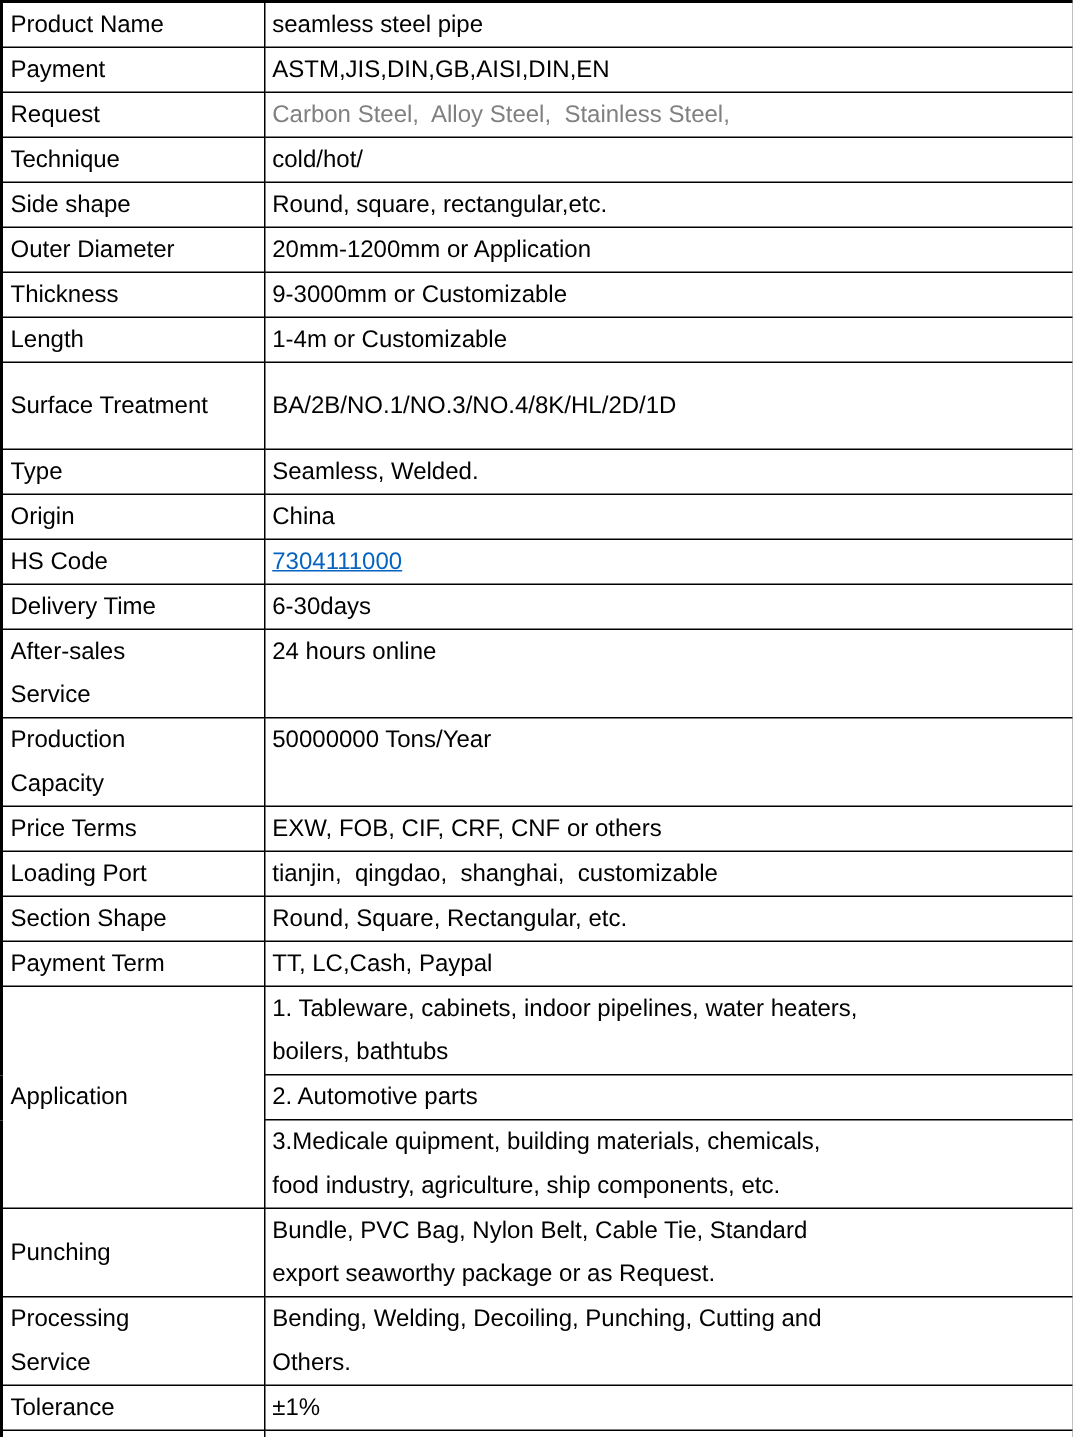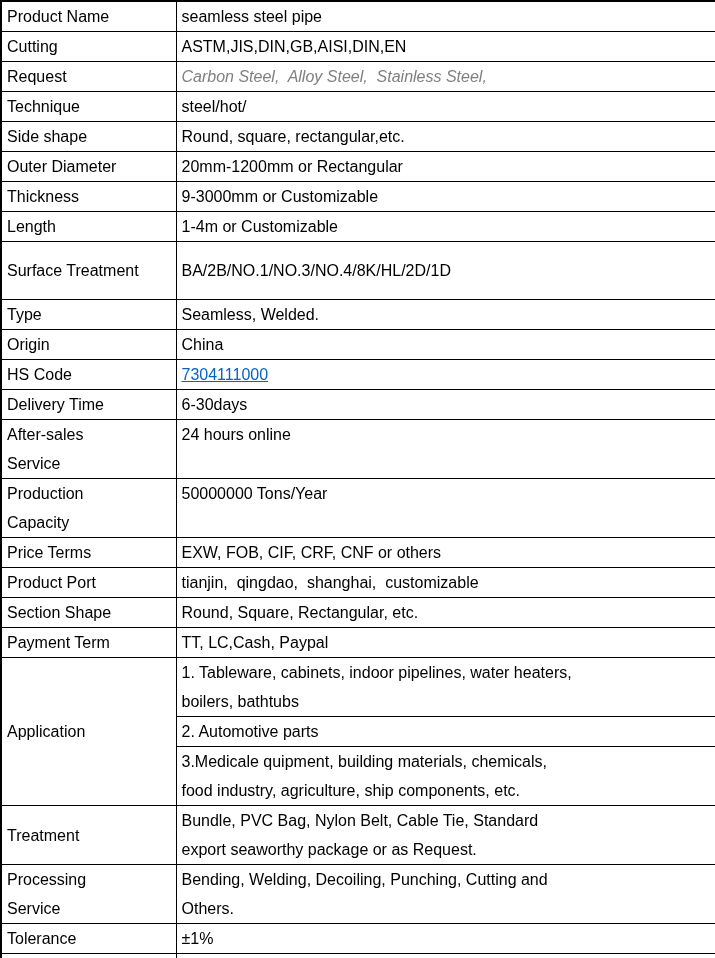--- a/index.html
+++ b/index.html
@@ -35,21 +35,21 @@
   }
   td.lbl{
     padding:0 36px 0 5px;
   }
   td.val{
     padding:0 5px 0 5px;
   }
   tr.h1 td{height:29px;}
   tr.h2 td{height:58px;}
   td.vtop{vertical-align:top;margin-left:46px;}
-  td.muted{color:var(--muted);font-style:italic;}
+  td.muted{color:var(--muted);}
   a.hs-link{
     color:var(--link);
     text-decoration:underline;
     cursor:pointer;
     text-align:center;
   }
 </style>
 </head>
 <body>
 
@@ -57,38 +57,38 @@
   <colgroup>
     <col class="c-label">
     <col class="c-value">
   </colgroup>
   <tbody>
     <tr class="h1">
       <td class="lbl">Product Name</td>
       <td class="val">seamless steel pipe</td>
     </tr>
     <tr class="h1">
-      <td class="lbl">Cutting</td>
+      <td class="lbl">Payment</td>
       <td class="val">ASTM,JIS,DIN,GB,AISI,DIN,EN</td>
     </tr>
     <tr class="h1">
       <td class="lbl">Request</td>
       <td class="val muted">Carbon Steel,  Alloy Steel,  Stainless Steel,</td>
     </tr>
     <tr class="h1">
       <td class="lbl">Technique</td>
-      <td class="val">steel/hot/</td>
+      <td class="val">cold/hot/</td>
     </tr>
     <tr class="h1">
       <td class="lbl">Side shape</td>
       <td class="val">Round, square, rectangular,etc.</td>
     </tr>
     <tr class="h1">
       <td class="lbl">Outer Diameter</td>
-      <td class="val">20mm-1200mm or Rectangular</td>
+      <td class="val">20mm-1200mm or Application</td>
     </tr>
     <tr class="h1">
       <td class="lbl">Thickness</td>
       <td class="val">9-3000mm or Customizable</td>
     </tr>
     <tr class="h1">
       <td class="lbl">Length</td>
       <td class="val">1-4m or Customizable</td>
     </tr>
     <tr class="h2">
@@ -117,21 +117,21 @@
     </tr>
     <tr class="h2">
       <td class="lbl">Production Capacity</td>
       <td class="val vtop">50000000 Tons/Year</td>
     </tr>
     <tr class="h1">
       <td class="lbl">Price Terms</td>
       <td class="val">EXW, FOB, CIF, CRF, CNF or others</td>
     </tr>
     <tr class="h1">
-      <td class="lbl">Product Port</td>
+      <td class="lbl">Loading Port</td>
       <td class="val">tianjin,  qingdao,  shanghai,  customizable</td>
     </tr>
     <tr class="h1">
       <td class="lbl">Section Shape</td>
       <td class="val">Round, Square, Rectangular, etc.</td>
     </tr>
     <tr class="h1">
       <td class="lbl">Payment Term</td>
       <td class="val">TT, LC,Cash, Paypal</td>
     </tr>
@@ -141,21 +141,21 @@
 boilers, bathtubs</td>
     </tr>
     <tr class="h1">
       <td class="val">2. Automotive parts</td>
     </tr>
     <tr class="h2">
       <td class="val">3.Medicale quipment, building materials, chemicals,
 food industry, agriculture, ship components, etc.</td>
     </tr>
     <tr class="h2">
-      <td class="lbl">Treatment</td>
+      <td class="lbl">Punching</td>
       <td class="val">Bundle, PVC Bag, Nylon Belt, Cable Tie, Standard
 export seaworthy package or as Request.</td>
     </tr>
     <tr class="h2">
       <td class="lbl">Processing Service</td>
       <td class="val">Bending, Welding, Decoiling, Punching, Cutting and
 Others.</td>
     </tr>
     <tr class="h1">
       <td class="lbl">Tolerance</td>

